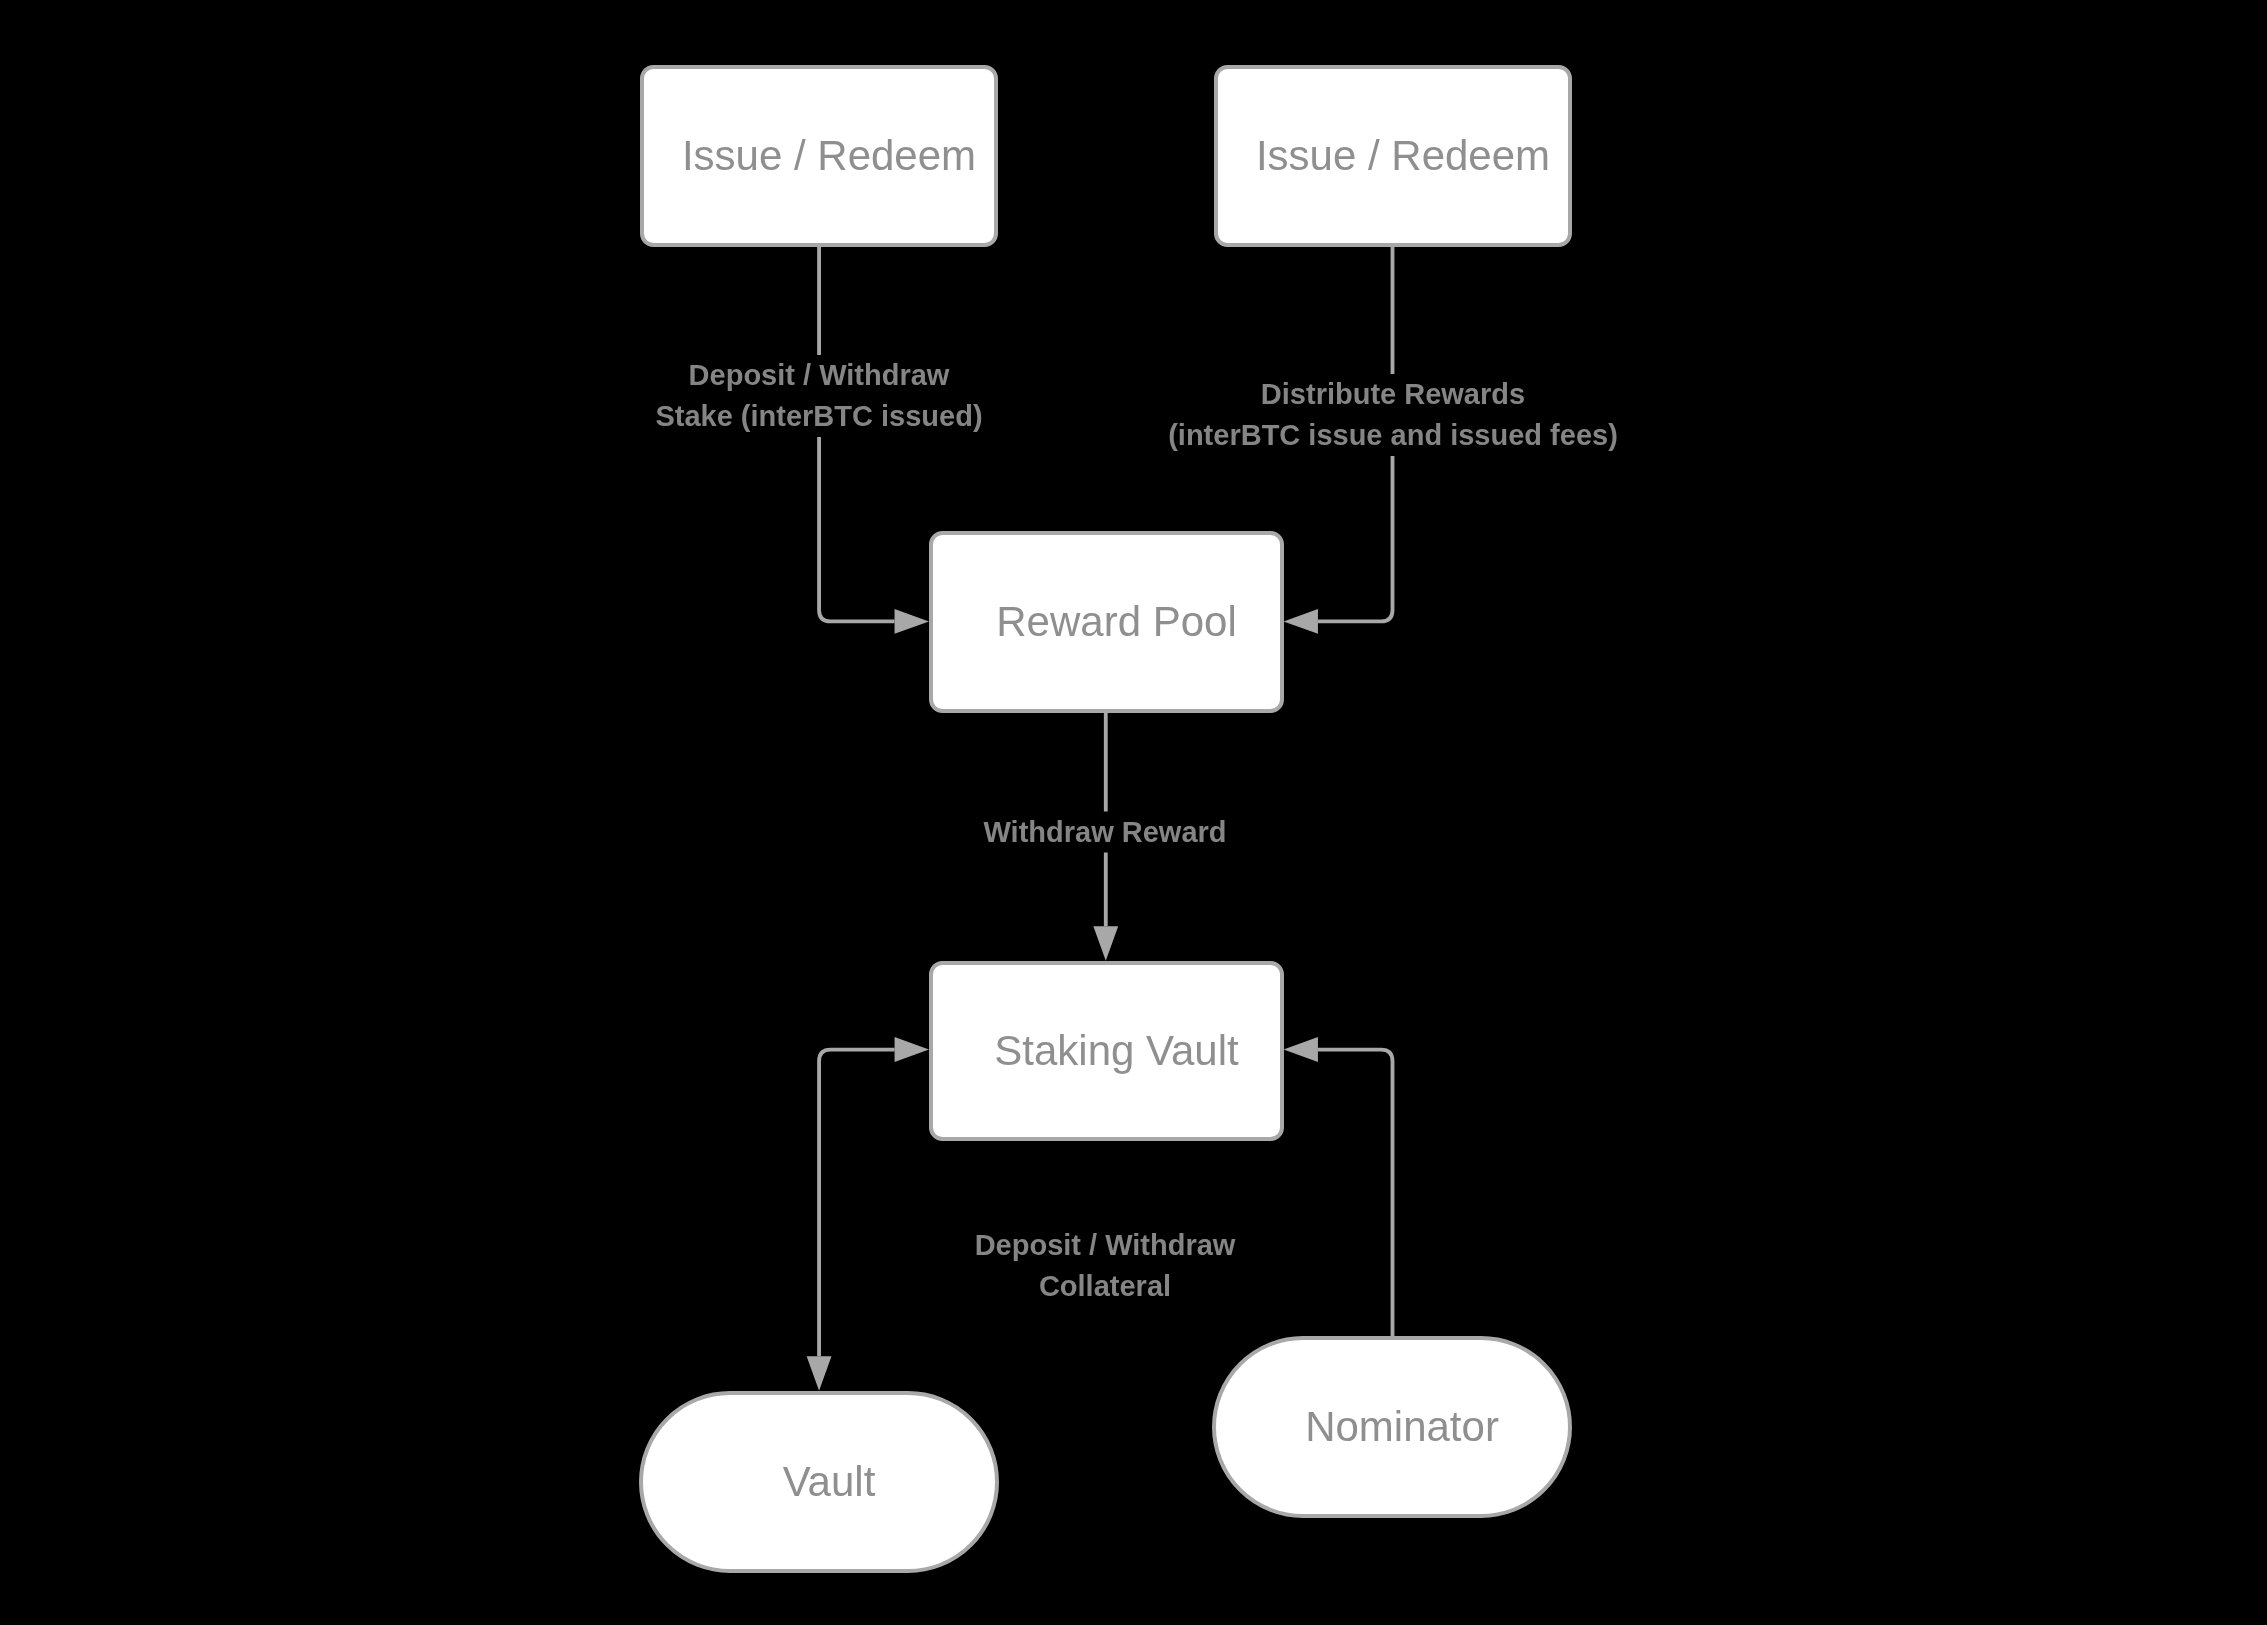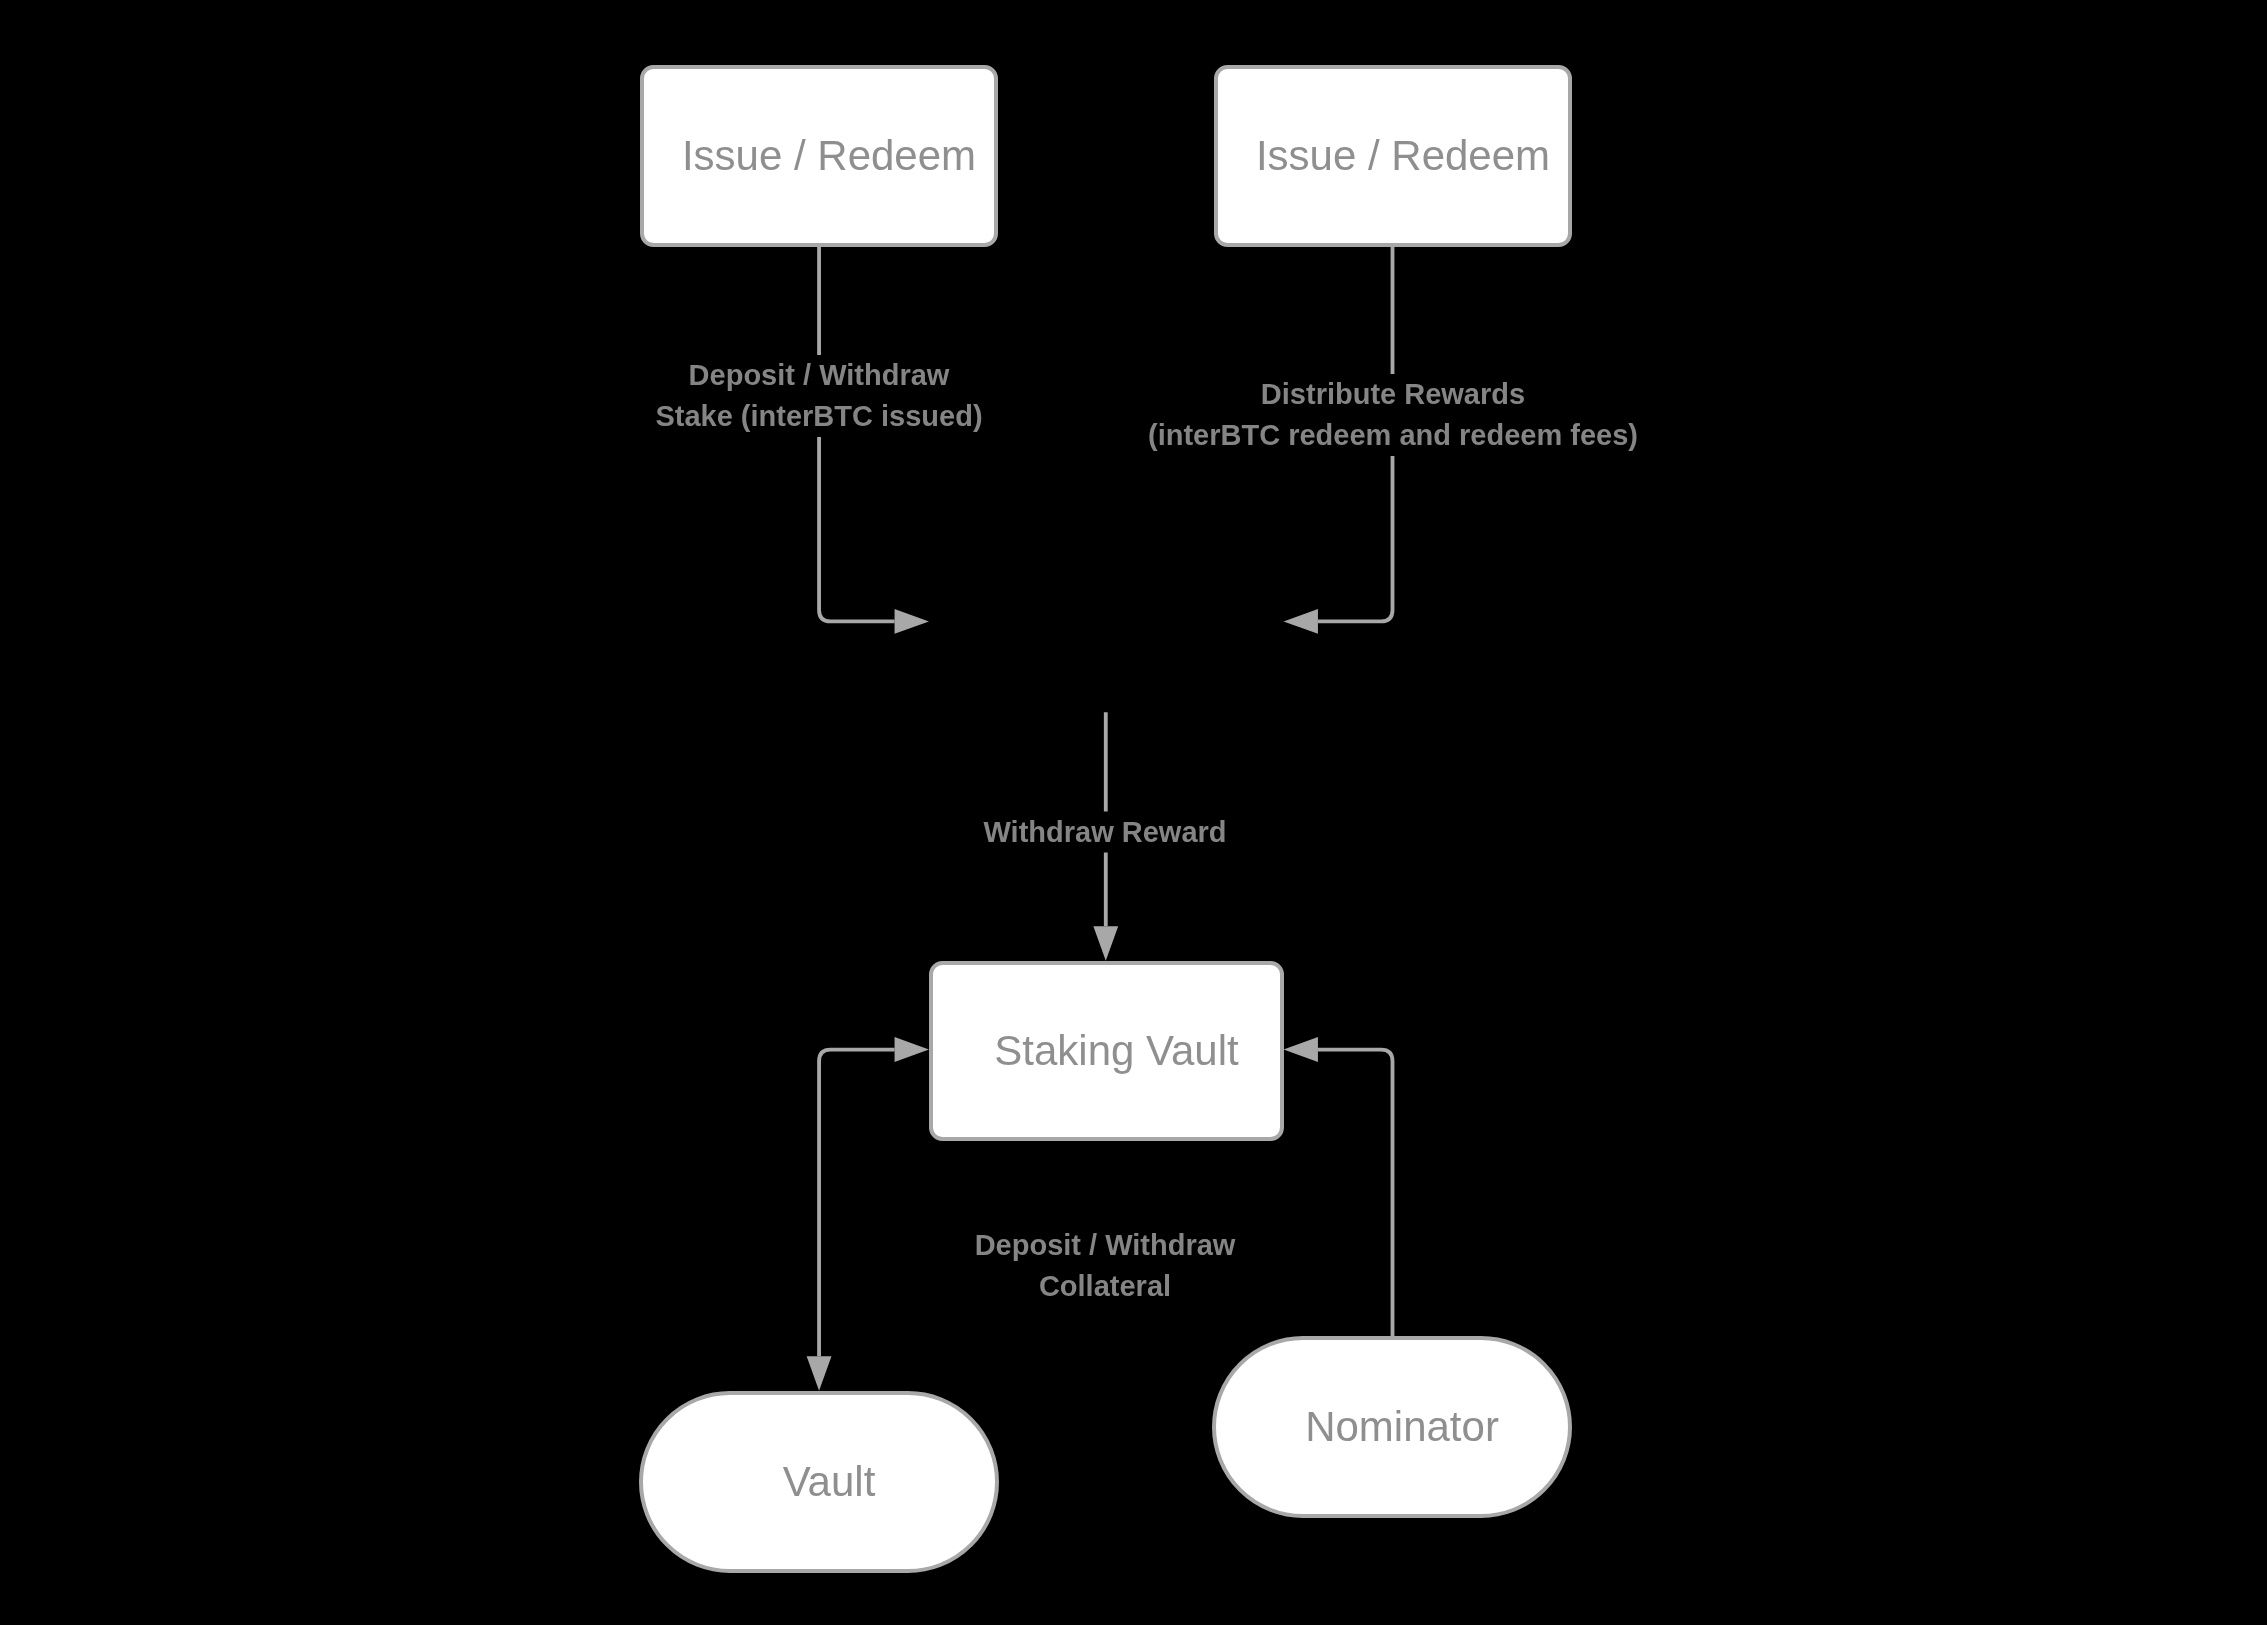--- a/index.html
+++ b/index.html
@@ -87,38 +87,41 @@
   </svg>
 
   <div class="node rect" style="left:640px; top:65px; width:358px; height:182px;">
     <span>Issue / Redeem</span>
   </div>
 
   <div class="node rect" style="left:1214px; top:65px; width:358px; height:182px;">
     <span>Issue / Redeem</span>
   </div>
 
+  <div class="node rect" style="left:929px; top:531px; width:355px; height:182px;">
+    <span>Reward Pool</span>
+  </div>
 
   <div class="node rect" style="left:929px; top:961px; width:355px; height:180px;">
     <span>Staking Vault</span>
   </div>
 
   <div class="node stadium" style="left:639px; top:1391px; width:360px; height:182px;">
     <span>Vault</span>
   </div>
 
   <div class="node stadium" style="left:1212px; top:1336px; width:360px; height:182px;">
     <span>Nominator</span>
   </div>
 
   <div class="edge-label" style="left:819px; top:396px;">Deposit / Withdraw
 Stake (interBTC issued)</div>
 
   <div class="edge-label" style="left:1393px; top:415px;">Distribute Rewards
-(interBTC redeem and redeem fees)</div>
+(interBTC issue and issued fees)</div>
 
   <div class="edge-label" style="left:1105px; top:832px;">Withdraw Reward</div>
 
   <div class="edge-label" style="left:1105px; top:1266px;">Deposit / Withdraw
 Collateral</div>
 
 </div>
 
 
 </body></html>

